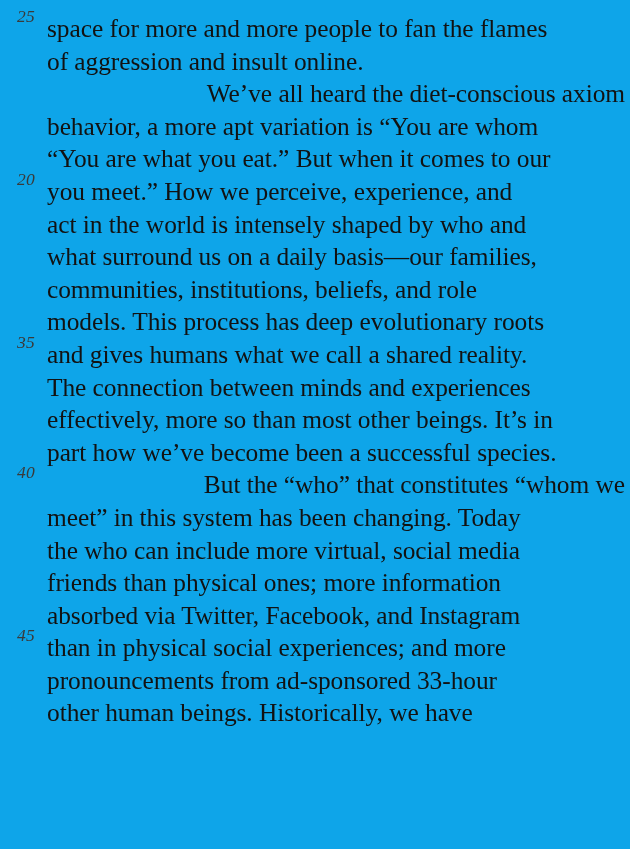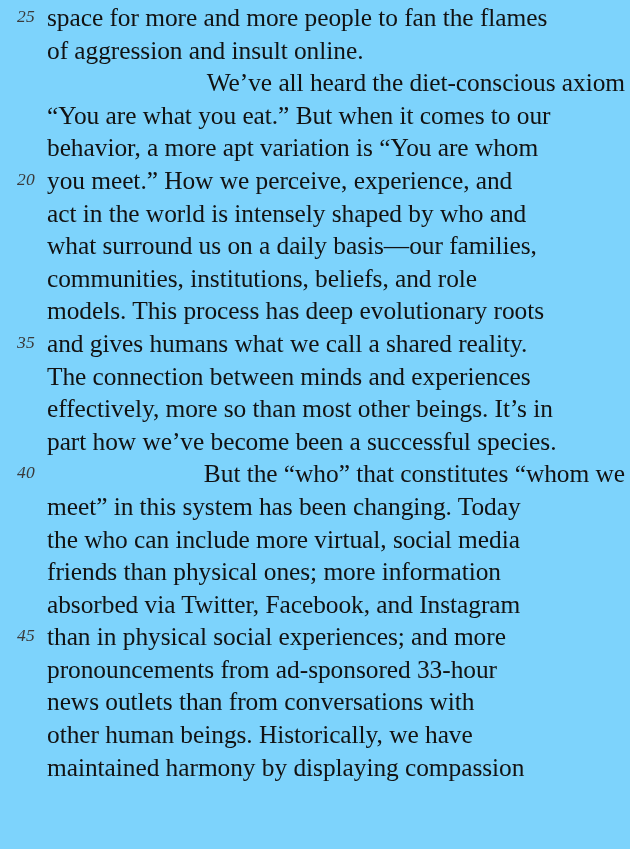--- a/index.html
+++ b/index.html
@@ -10,21 +10,21 @@
   body {
     width: 630px;
     height: 849px;
     overflow: hidden;
     font-family: "Liberation Serif", "DejaVu Serif", serif;
   }
   .page {
     position: relative;
     width: 630px;
     height: 849px;
-    background: #7dd3fc;
+    background: #0ea5e9;
     box-sizing: border-box;
   }
   .text-block {
     position: absolute;
     left: 0;
     top: 0;
     width: 630px;
   }
   .line-row {
     position: relative;
@@ -39,21 +39,21 @@
     text-align: right;
     font-style: italic;
     font-size: 17.5px;
     line-height: 32.6px;
     color: #3a3a3a;
     letter-spacing: 0.2px;
   }
   .line-text {
     position: absolute;
     left: 47px;
-    top: 1px;
+    top: 12px;
     width: 578px;
     font-size: 25.4px;
     line-height: 32.6px;
     color: #121212;
     white-space: pre;
     letter-spacing: -0.05px;
   }
   .line-text.indented {
     left: 87px;
     width: 538px;
@@ -72,25 +72,25 @@
       <div class="line-row">
         <span class="line-number"></span>
         <span class="line-text">of aggression and insult online.</span>
       </div>
       <div class="line-row">
         <span class="line-number"></span>
         <span class="line-text indented">We’ve all heard the diet-conscious axiom</span>
       </div>
       <div class="line-row">
         <span class="line-number"></span>
-        <span class="line-text">“You are what you eat.” But when it comes to our</span>
+        <span class="line-text">behavior, a more apt variation is “You are whom</span>
       </div>
       <div class="line-row">
         <span class="line-number"></span>
-        <span class="line-text">behavior, a more apt variation is “You are whom</span>
+        <span class="line-text">“You are what you eat.” But when it comes to our</span>
       </div>
       <div class="line-row">
         <span class="line-number">20</span>
         <span class="line-text">you meet.” How we perceive, experience, and</span>
       </div>
       <div class="line-row">
         <span class="line-number"></span>
         <span class="line-text">act in the world is intensely shaped by who and</span>
       </div>
       <div class="line-row">
@@ -144,24 +144,16 @@
       <div class="line-row">
         <span class="line-number">45</span>
         <span class="line-text">than in physical social experiences; and more</span>
       </div>
       <div class="line-row">
         <span class="line-number"></span>
         <span class="line-text">pronouncements from ad-sponsored 33-hour</span>
       </div>
       <div class="line-row">
         <span class="line-number"></span>
-        <span class="line-text">news outlets than from conversations with</span>
-      </div>
-      <div class="line-row">
-        <span class="line-number"></span>
         <span class="line-text">other human beings. Historically, we have</span>
-      </div>
-      <div class="line-row">
-        <span class="line-number"></span>
-        <span class="line-text">maintained harmony by displaying compassion</span>
       </div>
     </div>
 </div>
 
 </body></html>

